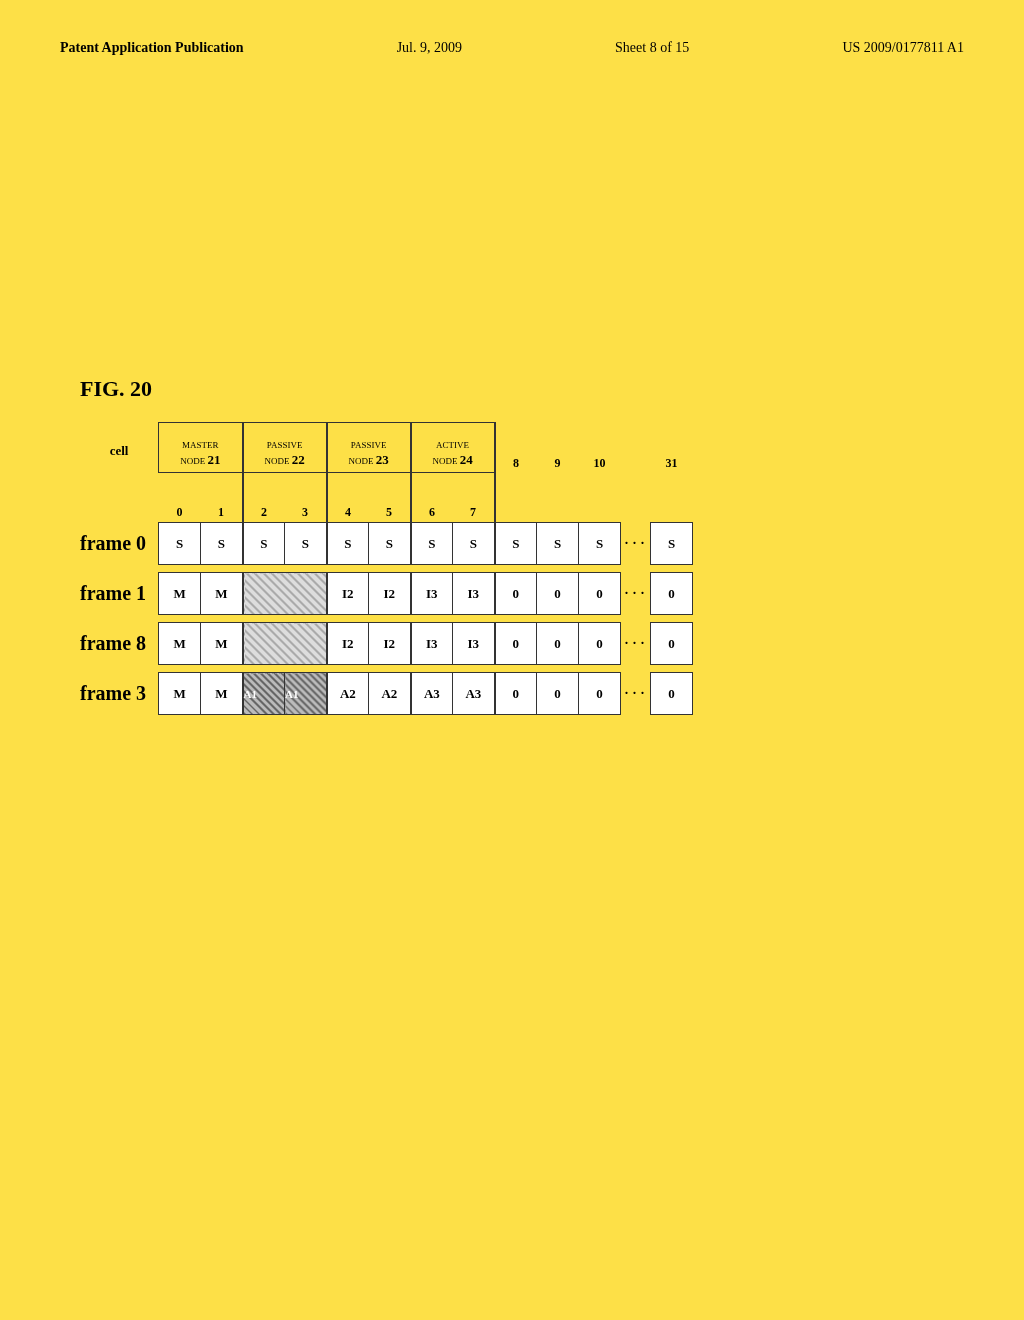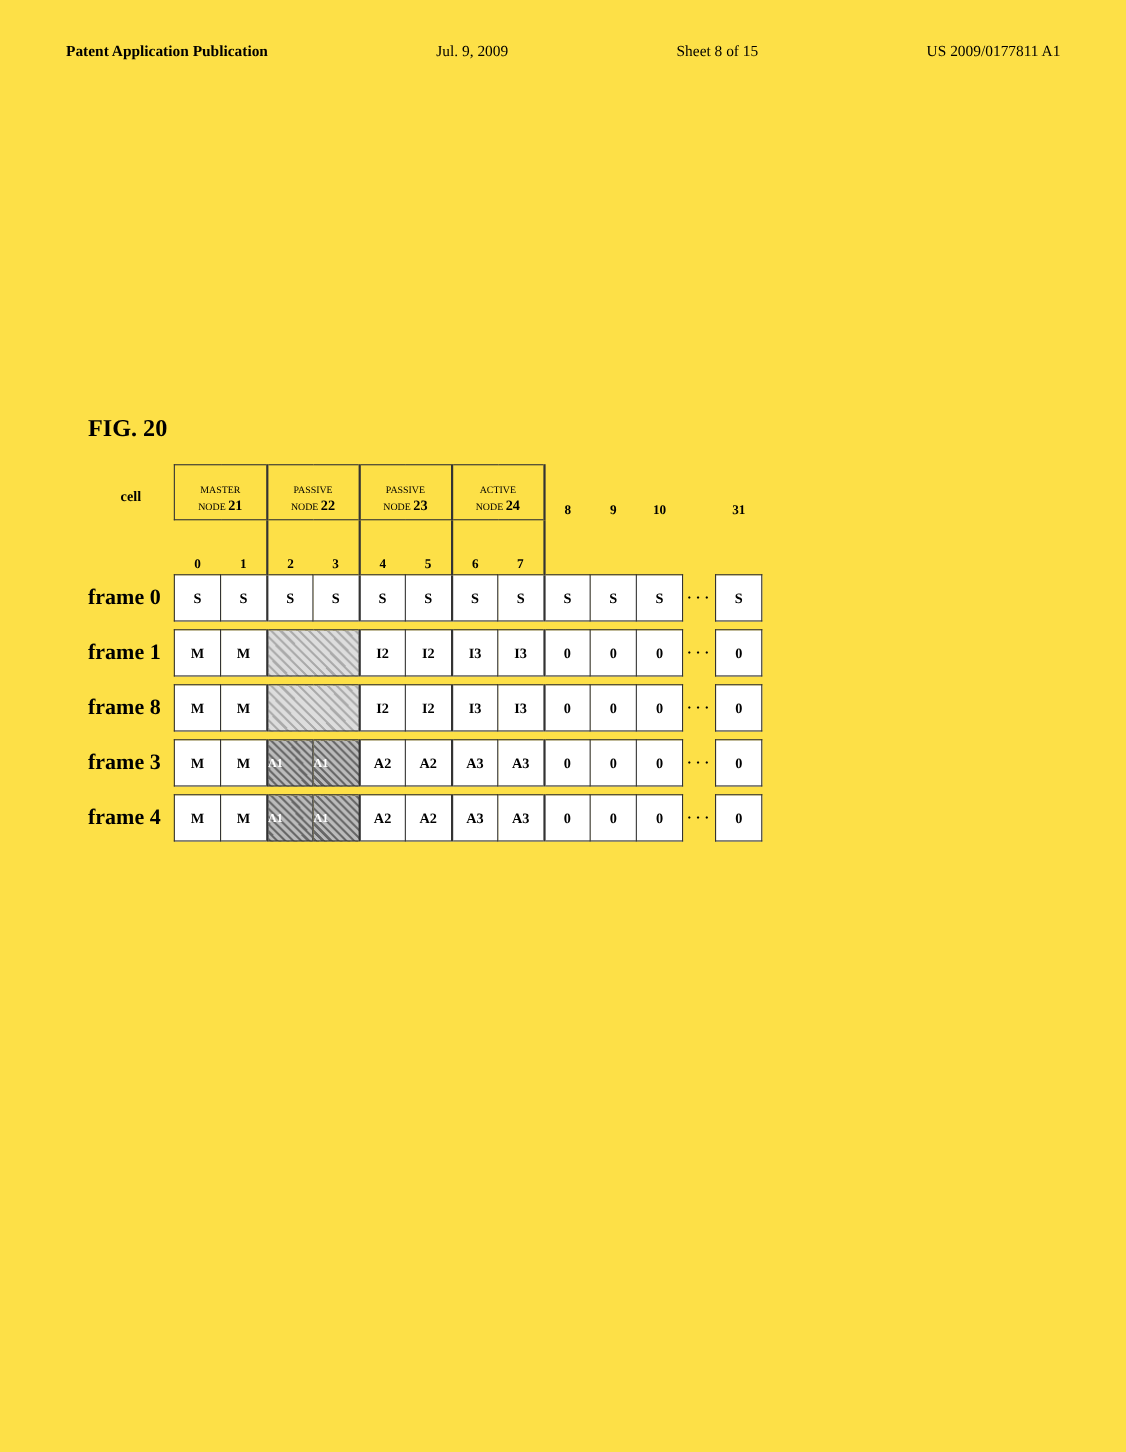--- a/index.html
+++ b/index.html
@@ -322,34 +322,18 @@
           <td class="cell">0</td>
           <td class="cell">0</td>
           <td class="cell-dots">···</td>
           <td class="cell">0</td>
         </tr>
 
         <tr class="spacer-row">
             <td colspan="14"></td>
           </tr>
 
-        <tr class="frame-row">
-          <td class="row-label"><b>frame 4</b></td>
-          <td class="cell">M</td>
-          <td class="cell right-border">M</td>
-          <td class="cell-hatched-dark" style="font-size:11px; color:#fff; border:1px solid #333; border-right:none;">A1</td>
-          <td class="cell-hatched-dark right-border" style="font-size:11px; color:#fff; border:1px solid #333;">A1</td>
-          <td class="cell">A2</td>
-          <td class="cell right-border">A2</td>
-          <td class="cell">A3</td>
-          <td class="cell right-border">A3</td>
-          <td class="cell">0</td>
-          <td class="cell">0</td>
-          <td class="cell">0</td>
-          <td class="cell-dots">···</td>
-          <td class="cell">0</td>
-        </tr>
 
       </tbody>
     </table>
   </div>
 
 </div>
 
 </body></html>

